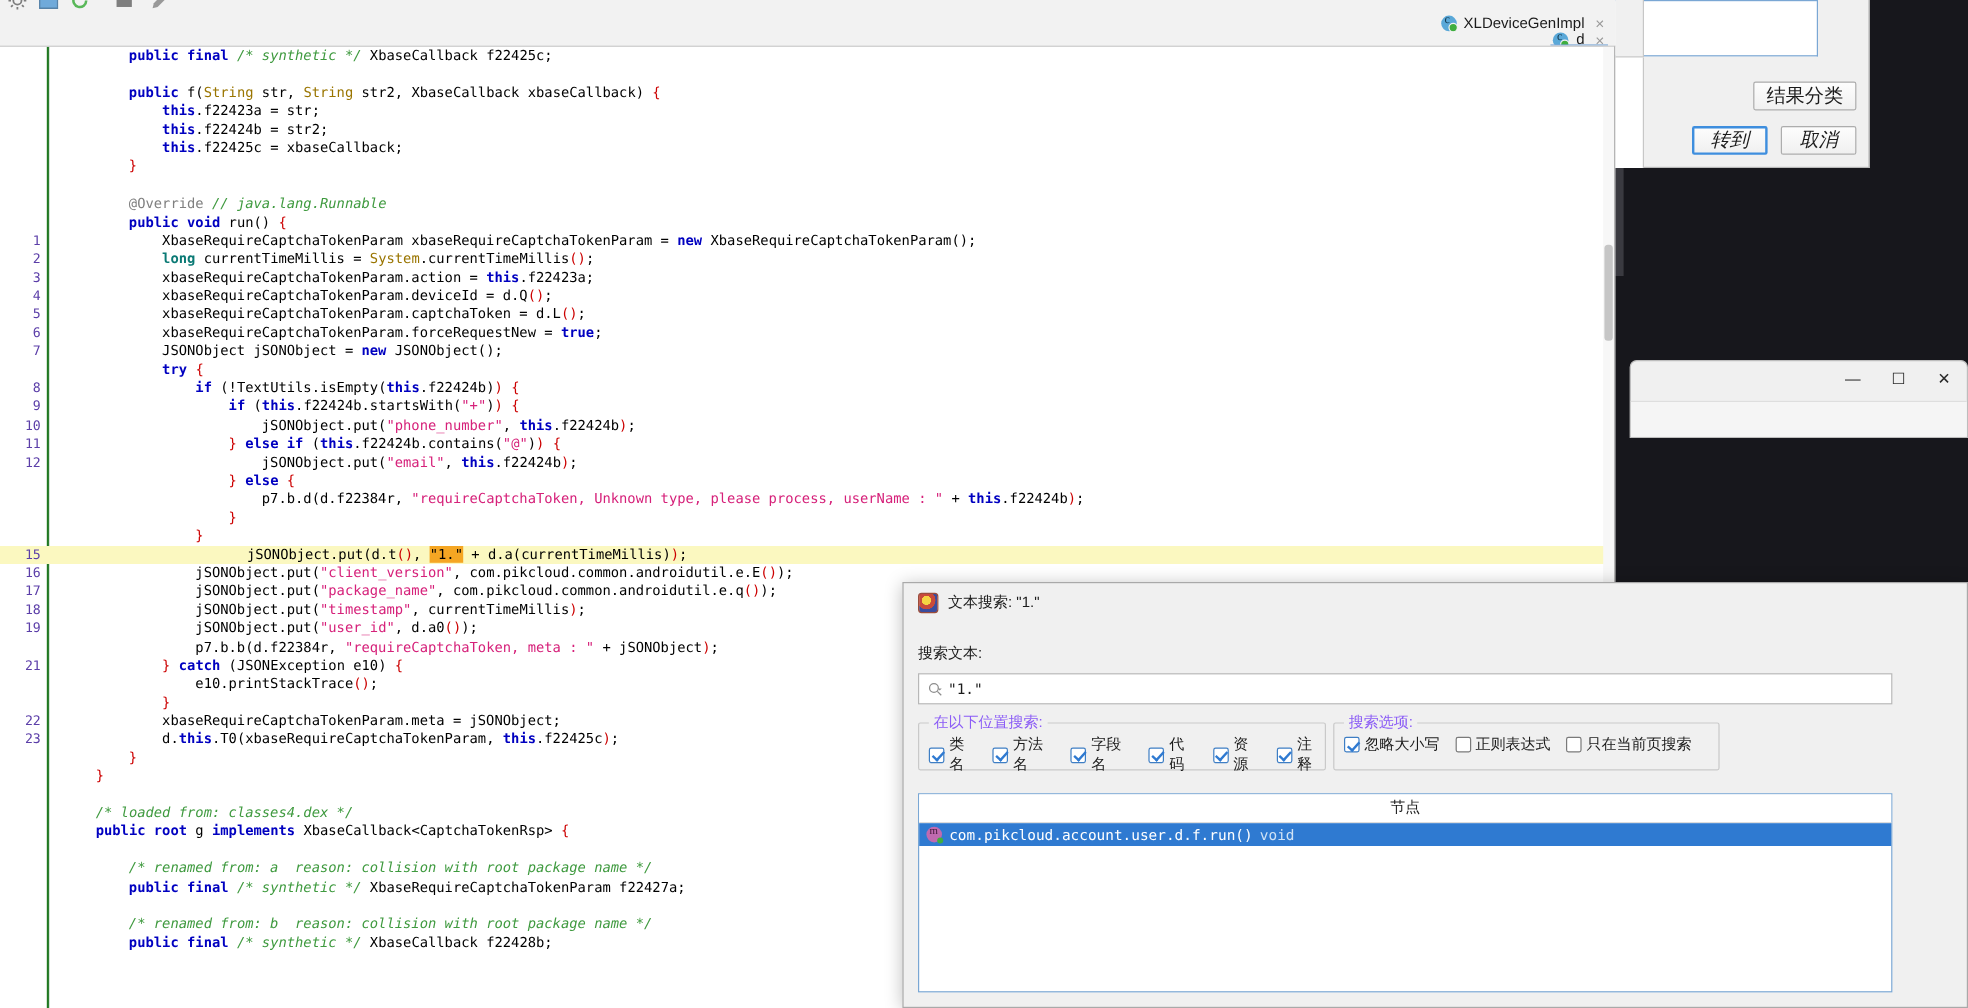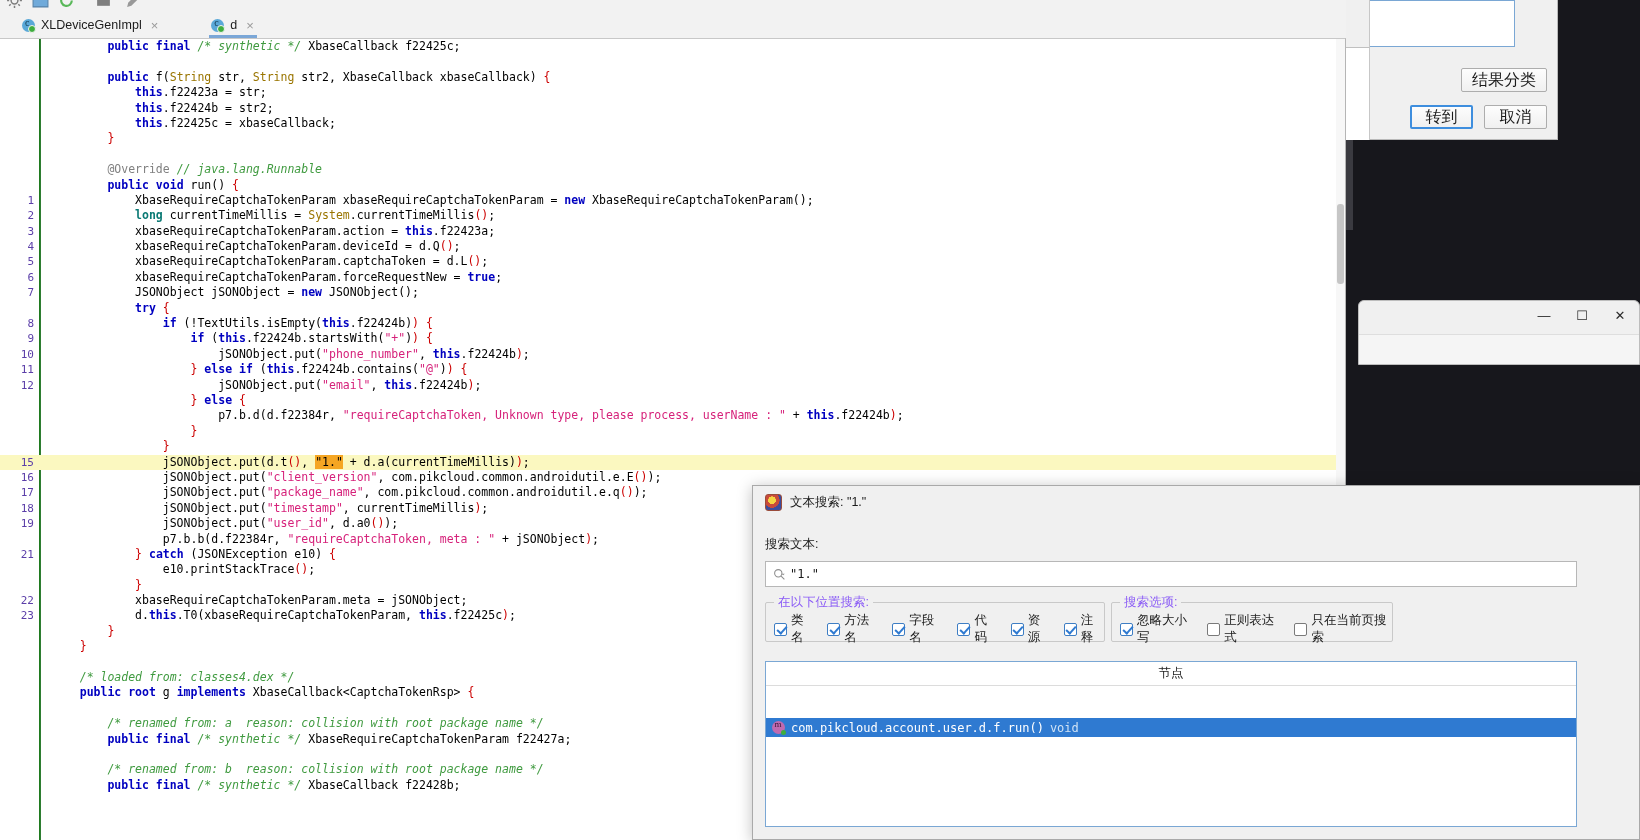--- a/index.html
+++ b/index.html
@@ -22,20 +22,21 @@
     background:#f2f2f2; overflow:hidden;
   }
   .tb-icon{
     position:absolute; top:-8px; width:17px; height:17px;
     opacity:.85;
   }
   #tab-bar{
     position:absolute; left:0; top:12px; width:100%; height:26px;
     background:#f2f2f2; display:flex; align-items:flex-end;
     padding-left:14px;
+    flex-direction:column;
   }
   .tab{
     display:flex; align-items:center; gap:6px;
     height:26px; padding:0 6px 0 8px;
     font-size:12.5px; color:#1b1b1b; cursor:default; position:relative;
   }
   .tab.active::after{
     content:""; position:absolute; left:6px; right:6px; bottom:0;
     height:3px; background:#7ba7d7;
   }
@@ -80,21 +81,21 @@
   .code-line{
     position:relative; height:15.4px; line-height:15.4px;
     font-family:"DejaVu Sans Mono", monospace; font-size:11.5px;
     white-space:pre; color:#000;
   }
   .code-line .ln{
     position:absolute; left:0; width:34px; text-align:right;
     color:#5b3ea8; font-size:11px;
   }
   .code-line .txt{ display:block; padding-left:52px; }
-  .code-line.hl{ background:#fbf8c0; }
+  .code-line.hl{ background:#fbf8c0;padding-left:43px; }
   .code-line.hl .txt, .code-line.hl { }
   .kw{color:#0000c0; font-weight:bold;}
   .kw2{color:#0b7a75; font-weight:bold;}
   .str{color:#d6217a;}
   .cmt{color:#3f9a3f; font-style:italic;}
   .pun{color:#cc0000;}
   .cls{color:#9a7500;}
   .mark{background:#f5a623; color:#000;}
   .anno{color:#808080;}
 
@@ -122,21 +123,21 @@
   #gotopanel{
     position:absolute; left:1346px; top:-180px; width:212px; height:320px;
     background:#f0f0f0; border:1px solid #b9b9b9; border-top:none;
   }
   #goto-list{
     position:absolute; left:-2px; top:180px; width:170px; height:47px;
     background:#ffffff; border:1px solid #7aa7d4; border-left:none;
   }
   #goto-btnrow1{ position:absolute; right:10px; top:248px; }
   #goto-btnrow2{ position:absolute; right:10px; top:285px;
-                 display:flex; gap:11px; }
+                 display:flex; gap:11px;font-style:italic; }
   .btn{
     min-width:63px; height:24px; padding:0 10px;
     background:linear-gradient(#fdfdfd,#f0f0f0);
     border:1px solid #adadad; border-radius:2px;
     font-size:16px; color:#1b1b1b; cursor:pointer;
     display:inline-flex; align-items:center; justify-content:center;
     font-family:"Liberation Sans", sans-serif;
   }
   .btn.focused{ border:2px solid #3e8ede; }
 
@@ -234,21 +235,21 @@
   #results-head{
     height:24px; border-bottom:1px solid #dcdcdc;
     display:flex; align-items:center; justify-content:center;
     font-size:12.5px; color:#1b1b1b; background:#fff;
   }
   .res-row{
     height:19px; display:flex; align-items:center; gap:6px;
     padding-left:6px; font-family:"DejaVu Sans Mono", monospace;
     font-size:12px; cursor:default;
   }
-  .res-row.sel{ background:#2f7ad1; color:#fff;margin-top:32px; }
+  .res-row.sel{ background:#2f7ad1; color:#fff; }
   .res-mth-icon{
     width:13px;height:13px;border-radius:50%;background:#c06ab0;
     position:relative; flex:none;
   }
   .res-mth-icon::before{
     content:"m"; position:absolute; left:2.5px; top:-2px;
     font-size:9px; color:#3d1436; font-family:"Liberation Serif", serif;
   }
   .res-mth-icon::after{
     content:""; position:absolute; right:-1px; bottom:-1px;
@@ -435,21 +436,21 @@
             <span class="cbbox"></span>
             <span>资源</span>
           </span>
           <span class="cb on">
             <span class="cbbox"></span>
             <span>注释</span>
           </span>
         </div>
     </div>
 
-    <div class="groupbox" style="left:358px; top:83px; width:282px; height:40px;">
+    <div class="groupbox" style="left:358px; top:83px; width:322px; height:40px;">
       <span class="group-legend">搜索选项:</span>
       <div class="cb-row" id="options-row">
           <span class="cb on">
             <span class="cbbox"></span>
             <span>忽略大小写</span>
           </span>
           <span class="cb">
             <span class="cbbox"></span>
             <span>正则表达式</span>
           </span>

